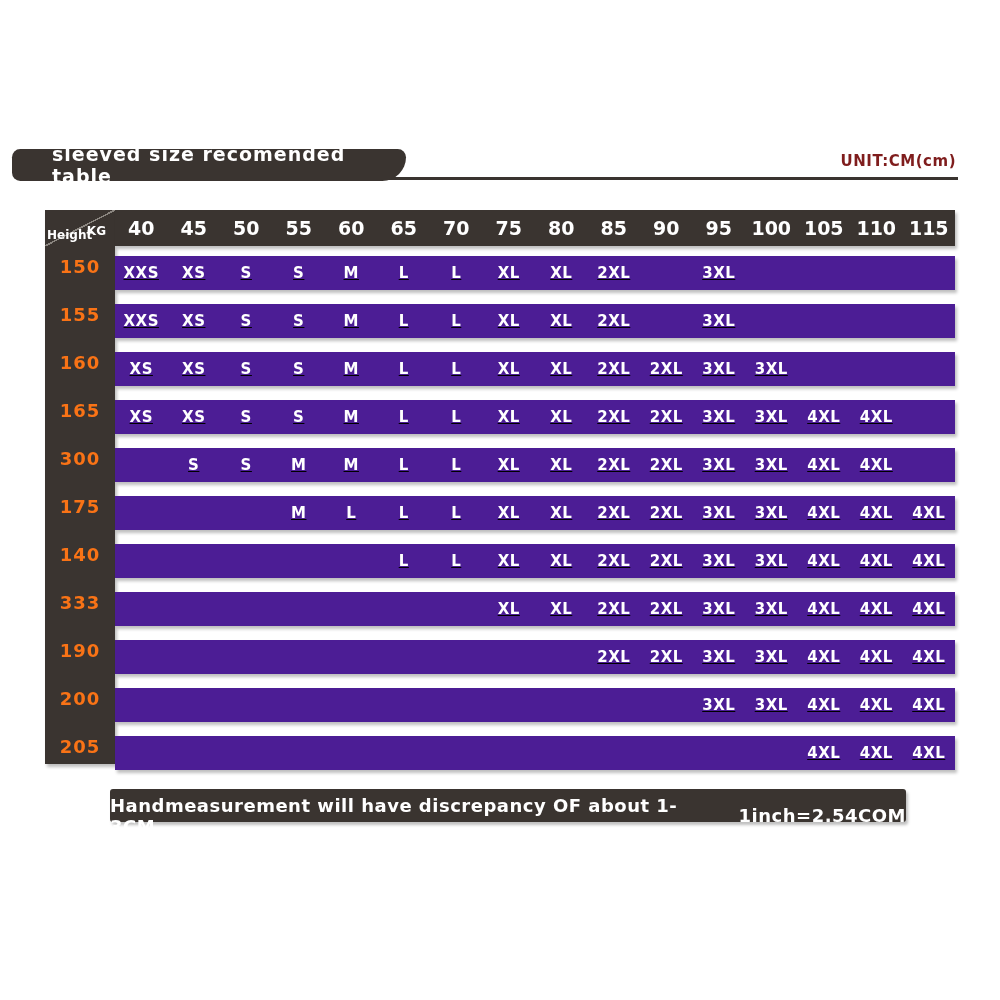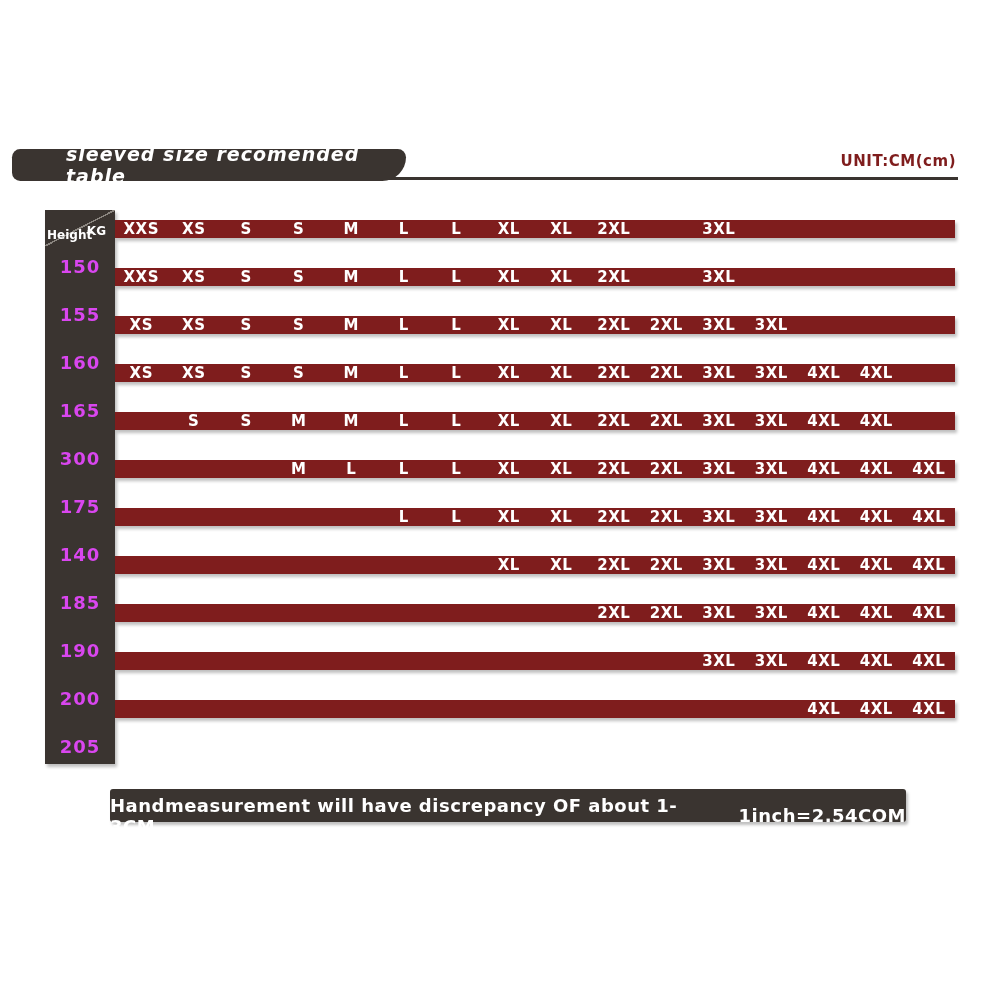--- a/index.html
+++ b/index.html
@@ -4,50 +4,50 @@
 <style>
   * { box-sizing: border-box; margin: 0; padding: 0; }
   html, body { width: 1000px; height: 1000px; background: #ffffff;
     font-family: "DejaVu Sans", sans-serif; position: relative; overflow: hidden; }
 
   
   .title-band { position: absolute; left: 12px; top: 149px; width: 946px; height: 36px; }
   .title-line { position: absolute; left: 20px; right: 0; top: 28px; height: 3px; background: #3a3430; }
   .title-box { position: absolute; left: 0; top: 0; width: 394px; height: 32px;
     background: #3a3430; border-radius: 9px 9px 26px 9px;
-    display: flex; align-items: center; padding-left: 54px; font-style: italic; }
+    display: flex; align-items: center; padding-left: 40px; }
   .title-box span { color: #ffffff; font-size: 19px; font-weight: bold; letter-spacing: 1px; }
   .unit-label { position: absolute; right: 2px; top: 3px; color: #7f1d1d;
     font-size: 15px; font-weight: bold; letter-spacing: 0.5px; }
 
   
   .size-table { position: absolute; left: 45px; top: 210px; width: 910px; display: flex; }
   .left-col { width: 70px; background: #3a3430; height: 554px; overflow: hidden;
     box-shadow: 2px 3px 3px rgba(0,0,0,0.25); flex: 0 0 70px; }
   .right-col { flex: 1; }
 
   .corner { height: 36px; position: relative; color: #fff;
     background: linear-gradient(to bottom right, transparent 48.8%, #8a857f 48.8%, #8a857f 51.2%, transparent 51.2%); }
   .corner .kg { position: absolute; top: 14px; right: 9px; font-size: 12px; font-weight: bold; }
   .corner .height { position: absolute; bottom: 4px; left: 2px; font-size: 12px; font-weight: bold; }
 
   .labels-wrap { padding-top: 10px; }
-  .rowlabel { height: 48px; line-height: 22px; text-align: center; color: #d946ef;
+  .rowlabel { height: 48px; line-height: 22px; text-align: center; color: #f97316;
     font-size: 18px; font-weight: bold; letter-spacing: 1px; }
 
   .header-bar { height: 36px; background: #3a3430; display: grid;
     grid-template-columns: repeat(16, 1fr); align-items: center;
     box-shadow: 2px 3px 3px rgba(0,0,0,0.25); }
   .hcell { color: #ffffff; font-size: 19px; font-weight: bold; text-align: center; }
 
   .bars-wrap { padding-top: 10px; }
   .rowslot { height: 48px; }
-  .bar { height: 18px; background: #7f1d1d; display: grid;
+  .bar { height: 34px; background: #4c1d95; display: grid;
     grid-template-columns: repeat(16, 1fr); align-items: center;
-    box-shadow: 2px 3px 3px rgba(0,0,0,0.25); }
+    box-shadow: 2px 3px 3px rgba(0,0,0,0.25); text-decoration: underline; }
   .cell { color: #ffffff; font-size: 15px; font-weight: bold; text-align: center;
     letter-spacing: 0.5px; white-space: nowrap; }
 
   
   .footer-note { position: absolute; left: 110px; top: 789px; width: 796px; height: 33px;
     background: #3a3430; border-radius: 3px; display: flex; align-items: center;
     justify-content: center; gap: 48px; box-shadow: 2px 3px 3px rgba(0,0,0,0.25); }
   .footer-note span { color: #ffffff; font-size: 18px; font-weight: bold; letter-spacing: 0.5px; margin-top: 20px; }
 </style>
 </head>
@@ -68,27 +68,45 @@
       <span class="height">Height</span>
     </div>
     <div class="labels-wrap">
         <div class="rowlabel">150</div>
         <div class="rowlabel">155</div>
         <div class="rowlabel">160</div>
         <div class="rowlabel">165</div>
         <div class="rowlabel">300</div>
         <div class="rowlabel">175</div>
         <div class="rowlabel">140</div>
-        <div class="rowlabel">185</div>
+        <div class="rowlabel">333</div>
         <div class="rowlabel">190</div>
         <div class="rowlabel">200</div>
         <div class="rowlabel">205</div>
       </div>
   </div>
   <div class="right-col">
+    <div class="header-bar">
+        <div class="hcell">40</div>
+        <div class="hcell">45</div>
+        <div class="hcell">50</div>
+        <div class="hcell">55</div>
+        <div class="hcell">60</div>
+        <div class="hcell">65</div>
+        <div class="hcell">70</div>
+        <div class="hcell">75</div>
+        <div class="hcell">80</div>
+        <div class="hcell">85</div>
+        <div class="hcell">90</div>
+        <div class="hcell">95</div>
+        <div class="hcell">100</div>
+        <div class="hcell">105</div>
+        <div class="hcell">110</div>
+        <div class="hcell">115</div>
+      </div>
     <div class="bars-wrap">
         <div class="rowslot">
           <div class="bar">
             <div class="cell">XXS</div>
             <div class="cell">XS</div>
             <div class="cell">S</div>
             <div class="cell">S</div>
             <div class="cell">M</div>
             <div class="cell">L</div>
             <div class="cell">L</div>

